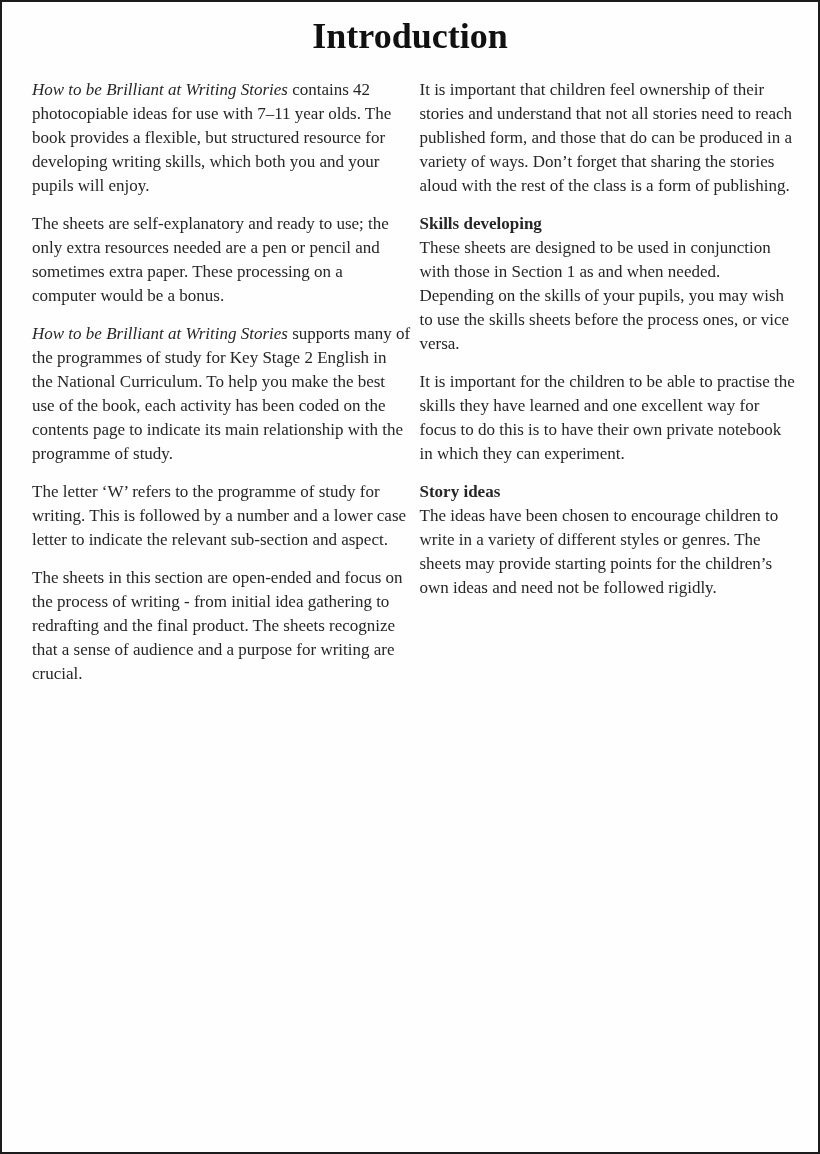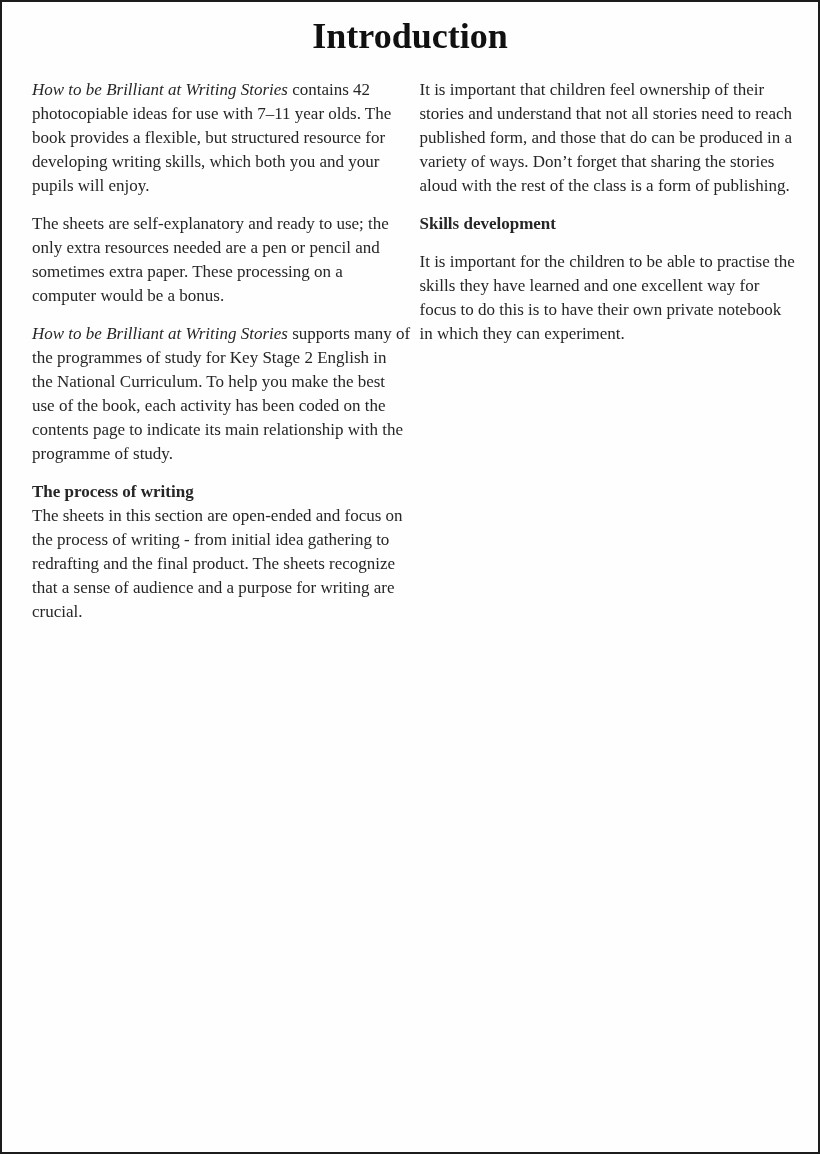--- a/index.html
+++ b/index.html
@@ -61,31 +61,36 @@
         <div class="block">
           <div class="block-body"><em>How to be Brilliant at Writing Stories</em> contains 42 photocopiable ideas for use with 7–11 year olds. The book provides a flexible, but structured resource for developing writing skills, which both you and your pupils will enjoy.</div>
         </div>
         <div class="block">
           <div class="block-body">The sheets are self-explanatory and ready to use; the only extra resources needed are a pen or pencil and sometimes extra paper. These processing on a computer would be a bonus.</div>
         </div>
         <div class="block">
           <div class="block-body"><em>How to be Brilliant at Writing Stories</em> supports many of the programmes of study for Key Stage 2 English in the National Curriculum. To help you make the best use of the book, each activity has been coded on the contents page to indicate its main relationship with the programme of study.</div>
         </div>
         <div class="block">
-          <div class="block-heading">The process of writing</div>
+          <div class="block-body">The letter ‘W’ refers to the programme of study for writing. This is followed by a number and a lower case letter to indicate the relevant sub-section and aspect.</div>
+        </div>
+        <div class="block">
           <div class="block-body">The sheets in this section are open-ended and focus on the process of writing - from initial idea gathering to redrafting and the final product. The sheets recognize that a sense of audience and a purpose for writing are crucial.</div>
         </div>
       </div>
     <div class="column" id="col-right">
         <div class="block">
           <div class="block-body">It is important that children feel ownership of their stories and understand that not all stories need to reach published form, and those that do can be produced in a variety of ways. Don’t forget that sharing the stories aloud with the rest of the class is a form of publishing.</div>
         </div>
         <div class="block">
-          <div class="block-heading">Skills development</div>
+          <div class="block-heading">Skills developing</div>
+          <div class="block-body">These sheets are designed to be used in conjunction with those in Section 1 as and when needed. Depending on the skills of your pupils, you may wish to use the skills sheets before the process ones, or vice versa.</div>
         </div>
         <div class="block">
           <div class="block-body">It is important for the children to be able to practise the skills they have learned and one excellent way for focus to do this is to have their own private notebook in which they can experiment.</div>
         </div>
         <div class="block">
+          <div class="block-heading">Story ideas</div>
+          <div class="block-body">The ideas have been chosen to encourage children to write in a variety of different styles or genres. The sheets may provide starting points for the children’s own ideas and need not be followed rigidly.</div>
         </div>
       </div>
   </div>
 </div>
 
 </body></html>

